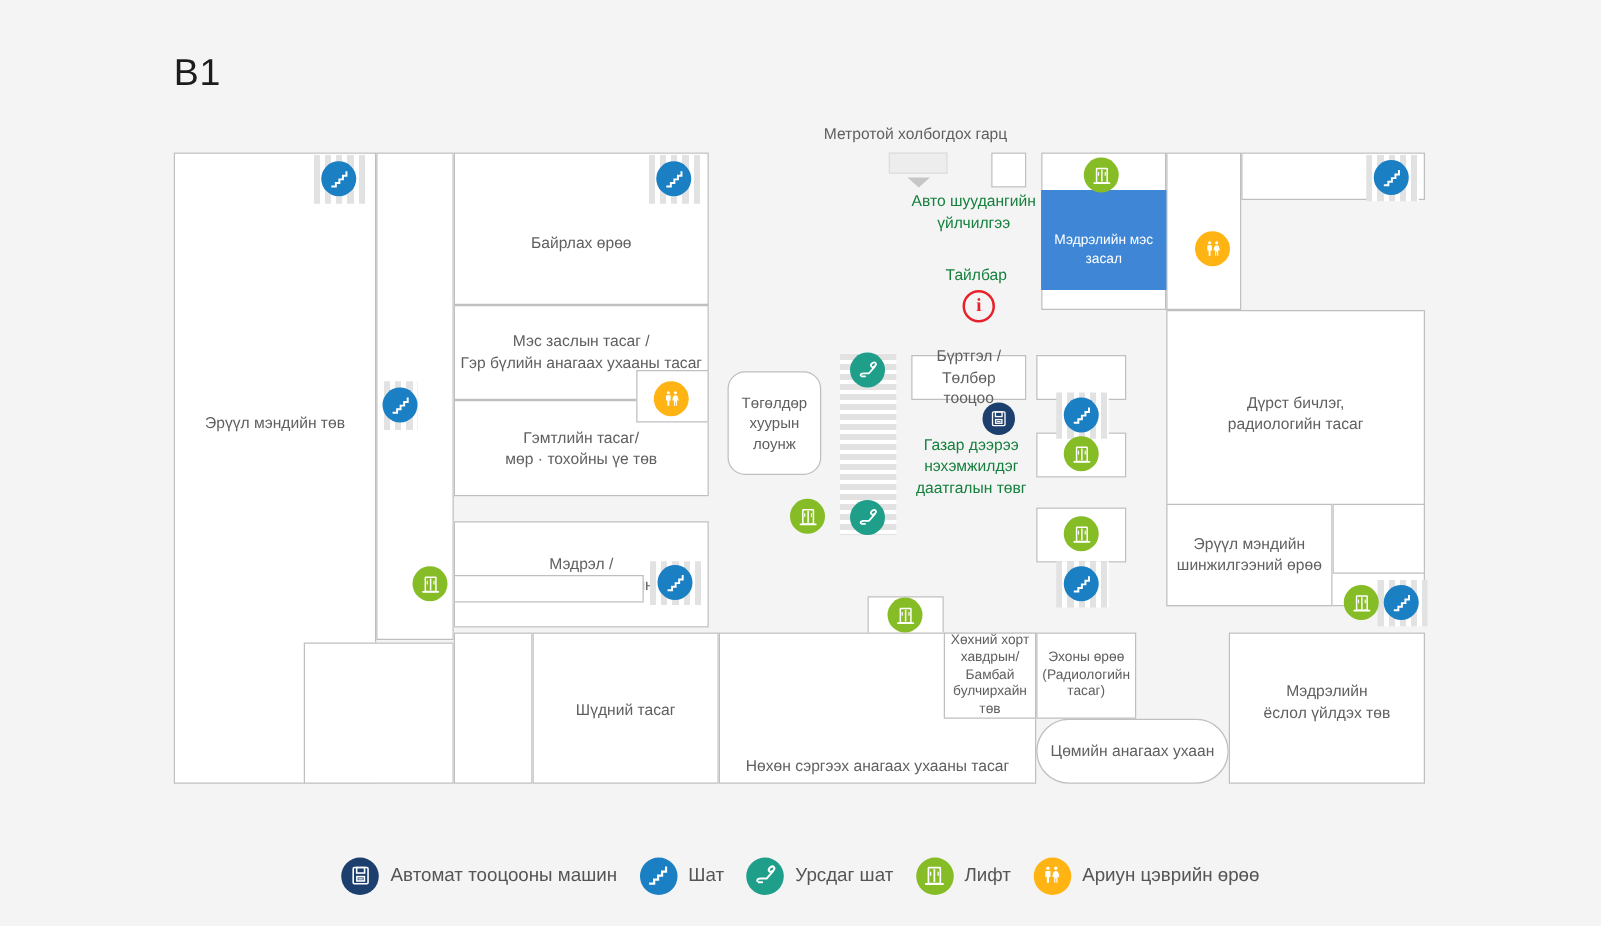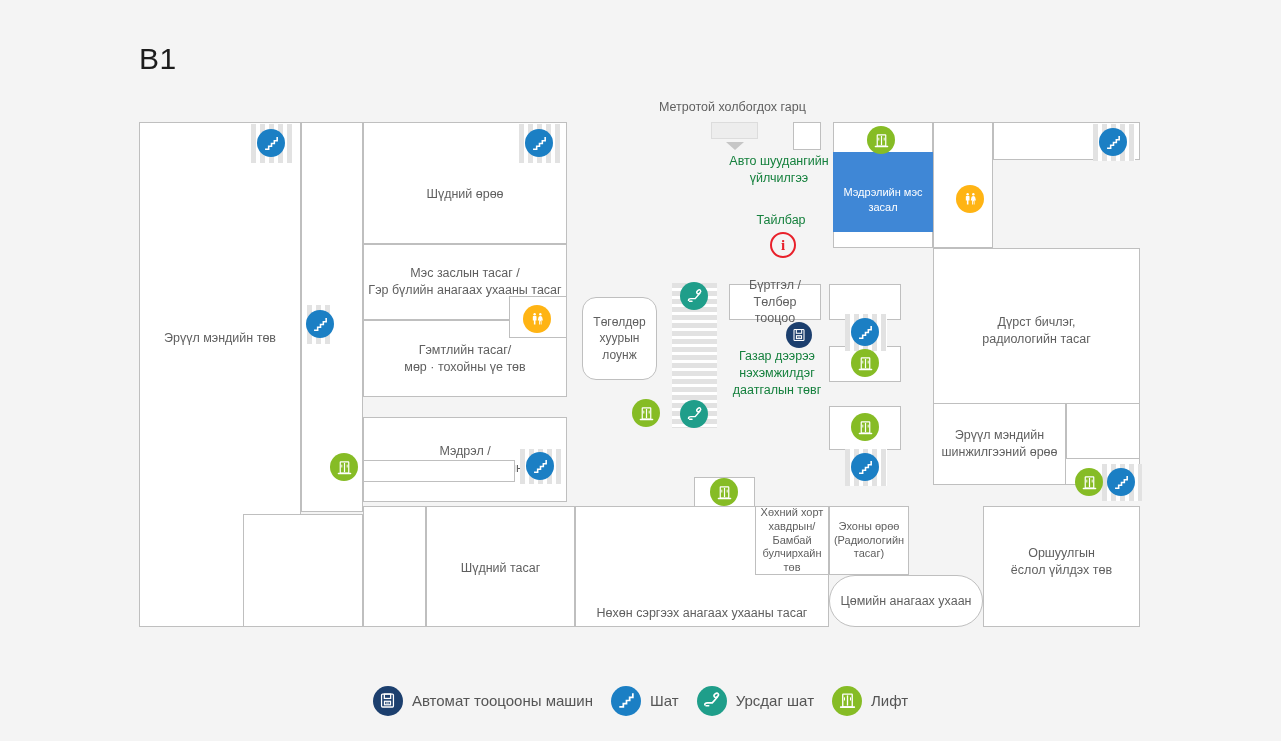--- a/index.html
+++ b/index.html
@@ -177,21 +177,21 @@
   <div class="room" style="left:793px; top:122px; width:28px; height:28px;"></div>
 
   <div id="rooms-layer">
       <div class="room" style="left: 139px; top: 122px; width: 162px; height: 505px; align-items: flex-start; padding-top: 207px;">
         <span class="lbl">Эрүүл мэндийн төв</span>
       </div>
       <div class="room" style="left: 301px; top: 122px; width: 62px; height: 390px;">
         <span class="lbl"></span>
       </div>
       <div class="room" style="left: 363px; top: 122px; width: 204px; height: 122px; align-items: flex-start; padding-top: 63px;">
-        <span class="lbl">Шүдний өрөө</span>
+        <span class="lbl">Байрлах өрөө</span>
       </div>
       <div class="room" style="left: 363px; top: 244px; width: 204px; height: 76px;">
         <span class="lbl">Мэс заслын тасаг /
 Гэр бүлийн анагаах ухааны тасаг</span>
       </div>
       <div class="room" style="left: 363px; top: 320px; width: 204px; height: 77px;">
         <span class="lbl">Гэмтлийн тасаг/
 мөр · тохойны үе төв</span>
       </div>
       <div class="room" style="left: 363px; top: 397px; width: 204px; height: 85px; margin-top: 20px;">
@@ -260,21 +260,21 @@
       </div>
       <div class="room" style="left: 829px; top: 506px; width: 80px; height: 69px; font-size: 11px; line-height: 1.25;">
         <span class="lbl">Эхоны өрөө
 (Радиологийн
 тасаг)</span>
       </div>
       <div class="room" style="left: 829px; top: 575px; width: 154px; height: 52px; border-radius: 26px;">
         <span class="lbl">Цөмийн анагаах ухаан</span>
       </div>
       <div class="room" style="left: 983px; top: 506px; width: 157px; height: 121px; align-items: flex-start; padding-top: 38px;">
-        <span class="lbl">Оршуулгын
+        <span class="lbl">Мэдрэлийн
 ёслол үйлдэх төв</span>
       </div>
       <div class="room" style="left: 243px; top: 514px; width: 120px; height: 113px;">
         <span class="lbl"></span>
       </div>
       <div class="room" style="left: 363px; top: 506px; width: 63px; height: 121px;">
         <span class="lbl"></span>
       </div>
       <div class="room" style="left: 1066px; top: 403px; width: 74px; height: 56px;">
         <span class="lbl"></span>
@@ -484,13 +484,24 @@
         <svg width="19" height="19" viewBox="0 0 24 24" fill="none" stroke="#ffffff" stroke-width="1.7">
           <rect x="6" y="4" width="12" height="16" rx="0.6"></rect>
           <line x1="12" y1="5.5" x2="12" y2="18.5"></line>
           <line x1="3.4" y1="20.4" x2="20.6" y2="20.4" stroke-width="2.1" stroke-linecap="round"></line>
           <line x1="8.2" y1="8" x2="8.2" y2="12" stroke-width="1.3"></line>
           <line x1="15.8" y1="8" x2="15.8" y2="12" stroke-width="1.3"></line>
         </svg>
       </div>
       <span class="legend-text">Лифт</span>
     </div>
+    <div class="legend-item">
+      <div class="legend-chip" style="background: rgb(255, 180, 20);">
+        <svg width="19" height="19" viewBox="0 0 24 24" fill="#ffffff">
+          <circle cx="8" cy="4.6" r="1.7"></circle>
+          <path d="M6.1 7.2 h3.8 a0.7 0.7 0 0 1 0.7 0.7 v5.4 h-1.5 v5.8 h-2.2 v-5.8 h-1.5 v-5.4 a0.7 0.7 0 0 1 0.7 -0.7 z"></path>
+          <circle cx="16" cy="4.6" r="1.7"></circle>
+          <path d="M16 7.2 c1.7 0 2.5 1 2.8 2.4 l0.8 3.8 h-1.6 l-0.3 -1.6 v7.3 h-1.2 v-4.5 h-1 v4.5 h-1.2 v-7.3 l-0.3 1.6 h-1.6 l0.8 -3.8 c0.3 -1.4 1.1 -2.4 2.8 -2.4 z"></path>
+        </svg>
+      </div>
+      <span class="legend-text">Ариун цэврийн өрөө</span>
+    </div>
   </div>
 
 </body></html>

